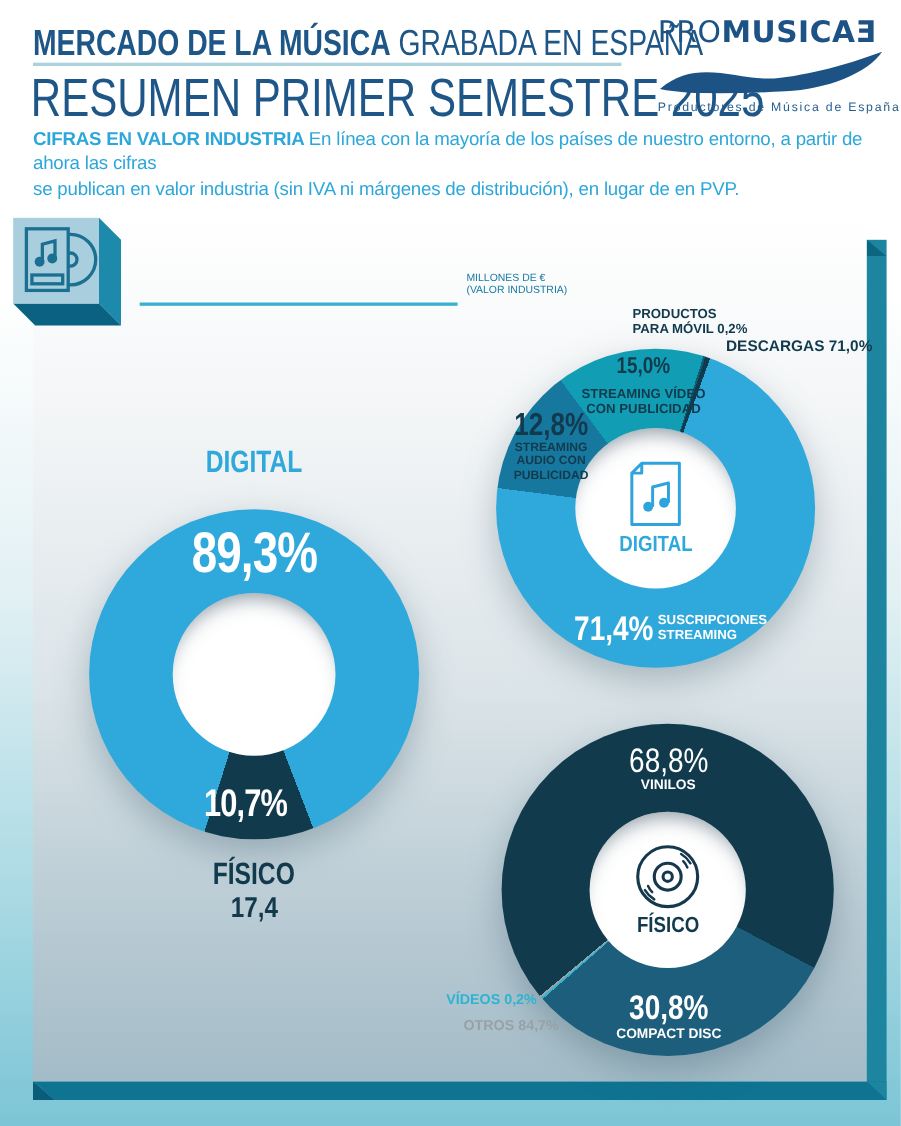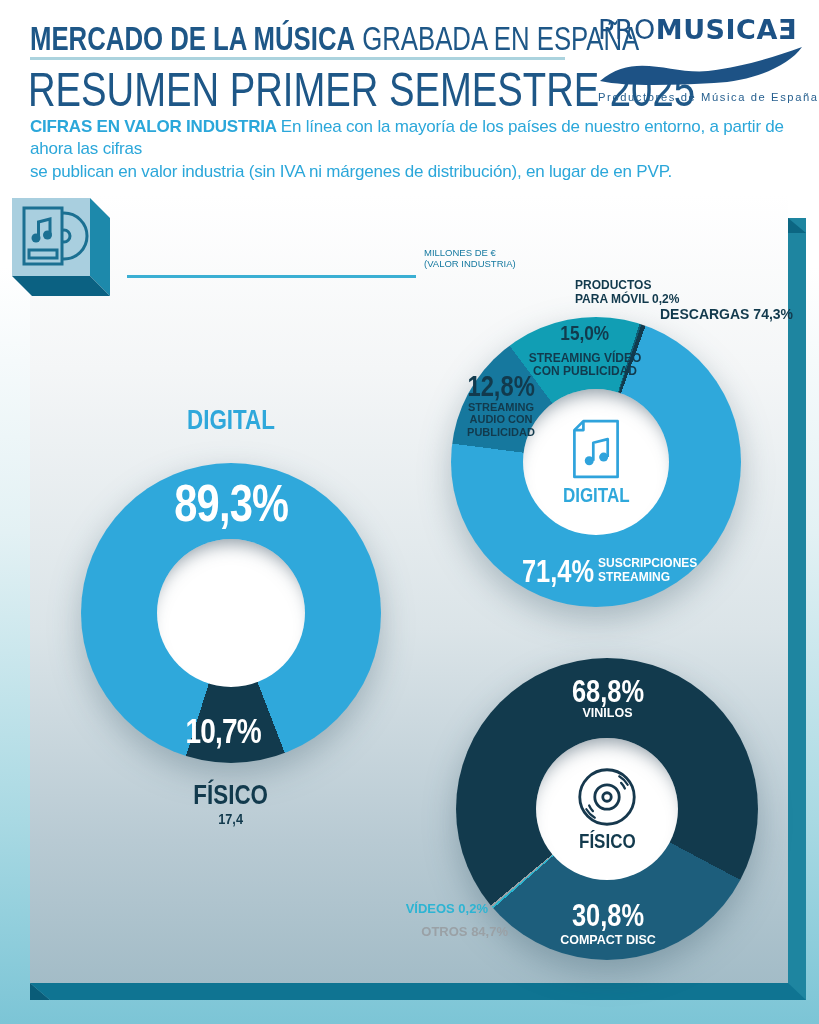--- a/index.html
+++ b/index.html
@@ -47,38 +47,38 @@
   .navy{color:#123a4d;}
   .lblue{color:#2fa8db;}
   
   #d-market{left:81px;top:463px;width:300px;height:300px;}
   #d-market .hole{width:148px;height:148px;}
   #mk-dig-l{left:131px;top:404px;width:200px;font-size:28px;font-weight:800;}
   #mk-dig-v{left:131px;top:433px;width:200px;font-size:23px;font-weight:700;}
   #mk-dig-p{left:103px;top:477px;width:256px;font-size:52px;}
   #mk-fis-p{left:121px;top:713px;width:205px;font-size:35px;}
   #mk-fis-l{left:131px;top:779px;width:200px;font-size:28px;font-weight:800;}
-  #mk-fis-v{left:131px;top:810px;width:200px;font-size:15px;font-weight:700;}
+  #mk-fis-v{left:131px;top:810px;width:200px;font-size:26px;font-weight:700;}
   
   #d-digital{left:451px;top:317px;width:290px;height:290px;}
   #d-digital .hole{width:146px;height:146px;}
   #dg-center{font-size:20px;font-weight:800;margin-top:4px;}
   #dg-prod{left:575px;top:278px;width:130px;font-size:12px;font-weight:600;line-height:1.18;}
   #dg-desc{left:660px;top:306px;width:140px;font-size:14px;font-weight:800;}
   #dg-p15{left:524px;top:322px;width:122px;font-size:21px;font-weight:800;line-height:1;}
   #dg-l15{left:513px;top:352px;width:144px;font-size:12px;font-weight:800;line-height:1.1;}
   #dg-p128{left:452px;top:372px;width:98px;font-size:29px;font-weight:800;line-height:1;}
   #dg-l128{left:452px;top:401px;width:98px;font-size:11px;font-weight:800;line-height:1.12;}
   #dg-p714{left:512px;top:556px;width:92px;font-size:31px;color:#fff;font-weight:800;line-height:1;}
   #dg-l714{left:598px;top:557px;width:110px;font-size:12px;color:#fff;font-weight:800;line-height:1.15;text-align:left;}
   
   #d-fisico{left:456px;top:658px;width:302px;height:302px;}
   #d-fisico .hole{width:142px;height:142px;}
   #fs-center{font-size:20px;font-weight:800;margin-top:2px;}
-  #fs-p688{left:550px;top:676px;width:115px;font-size:31px;color:#fff;font-weight:700;line-height:1;}
+  #fs-p688{left:550px;top:676px;width:115px;font-size:31px;color:#fff;font-weight:400;line-height:1;}
   #fs-l688{left:550px;top:706px;width:115px;font-size:12.5px;color:#fff;font-weight:800;}
   #fs-p308{left:550px;top:900px;width:115px;font-size:31px;color:#fff;font-weight:800;line-height:1;}
   #fs-l308{left:543px;top:933px;width:130px;font-size:12.5px;color:#fff;font-weight:800;}
   #fs-vid{left:393px;top:901px;width:95px;text-align:right;font-size:13px;font-weight:800;color:#2db4d3;}
   #fs-otr{left:413px;top:924px;width:95px;text-align:right;font-size:13px;font-weight:800;color:#9aa1a6;}
 </style>
 </head>
 <body>
 
 <div id="stage">
@@ -129,21 +129,21 @@
     <div class="hole"></div>
   </div>
   <div class="abs ctr bignum" id="mk-dig-p"><span class="cx">89,3%</span></div>
   <div class="abs ctr bignum" id="mk-fis-p"><span class="cx">10,7%</span></div>
 
   <div class="abs ctr navy" id="mk-fis-l"><span class="cx">FÍSICO</span></div>
   <div class="abs ctr navy" id="mk-fis-v"><span class="cx" style="transform:scaleX(.85)">17,4</span></div>
 
   <div class="abs pre navy" id="dg-prod">PRODUCTOS
 PARA MÓVIL 0,2%</div>
-  <div class="abs navy" id="dg-desc">DESCARGAS 74,3%</div>
+  <div class="abs navy" id="dg-desc">DESCARGAS 71,0%</div>
 
   <div class="donut" id="d-digital" style="background: conic-gradient(from 20deg, rgb(47, 168, 219) 0%, rgb(47, 168, 219) 71.47%, rgb(22, 120, 158) 71.47%, rgb(22, 120, 158) 84.28%, rgb(17, 158, 180) 84.28%, rgb(17, 158, 180) 99.3%, rgb(13, 94, 117) 99.3%, rgb(13, 94, 117) 99.5%, rgb(18, 58, 77) 99.5%, rgb(18, 58, 77) 100%);">
     <div class="hole">
       <svg width="54" height="62" viewBox="0 0 60 68">
         <g stroke="#2fa3dc" stroke-width="3" fill="none" stroke-linejoin="round">
           <path d="M16,3 H54 V65 H6 V13 Z"></path>
           <path d="M16,3 V13 H6"></path>
           <path d="M27,47 V27 L43,23 V43"></path>
         </g>
         <circle cx="22.5" cy="47" r="5" fill="#2fa3dc"></circle>

